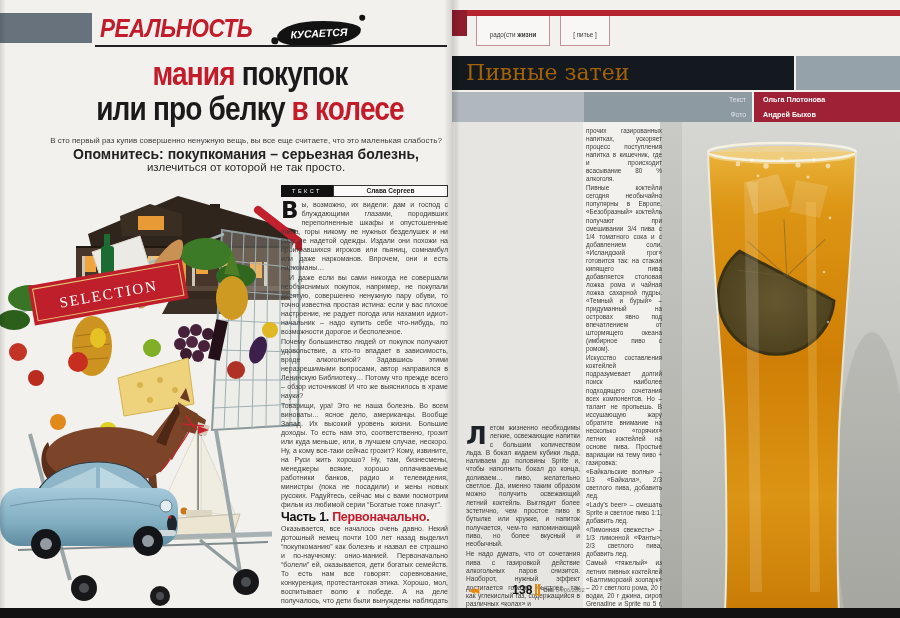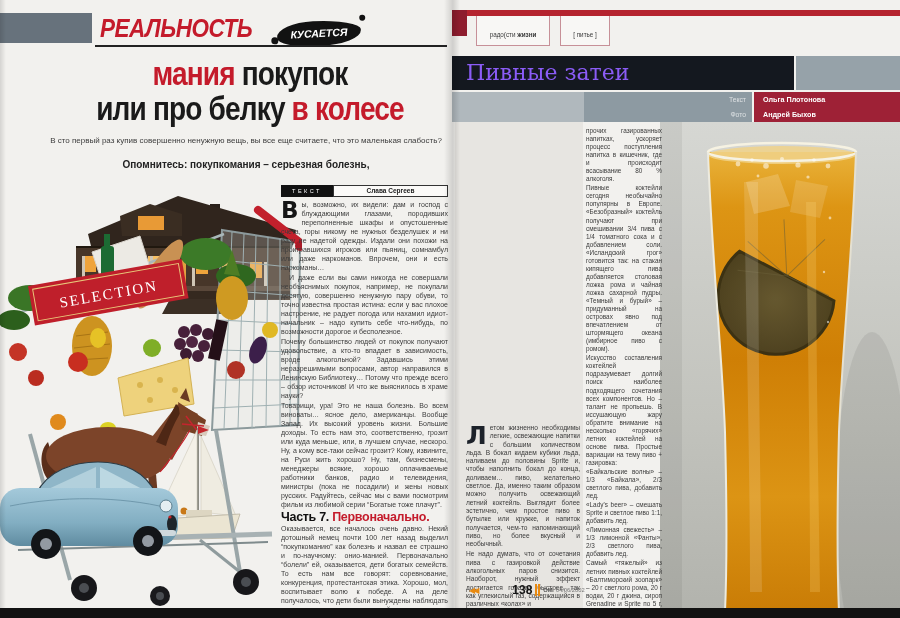--- a/index.html
+++ b/index.html
@@ -15,21 +15,21 @@
     color:#fff;font-style:italic;font-weight:700;font-size:10.5px;text-align:center;line-height:25px;}
   .brand-badge::before{content:"";position:absolute;left:-6px;top:14px;width:7px;height:7px;border-radius:50%;background:#121212;}
   .brand-badge::after{content:"";position:absolute;right:-5px;top:-4px;width:6px;height:6px;border-radius:50%;background:#121212;}
   .hrule{left:95px;top:45px;width:352px;height:1.5px;background:#222;}
   .l-title{left:52px;top:56px;width:396px;text-align:center;font-weight:800;
     font-size:33px;line-height:35px;letter-spacing:-1px;color:#1a1a1a;}
   .l-title .tl{display:block;transform:scaleX(.85);white-space:nowrap;}
   .red{color:#c41b2b;}
   .standfirst{left:40px;top:136px;width:412px;text-align:center;color:#3c3c3c;}
   .sf1{font-size:8px;line-height:10px;}
-  .sf2{font-size:10px;font-weight:700;color:#222;line-height:13px;margin-top:12px;}
+  .sf2{font-size:14px;font-weight:700;color:#222;line-height:13px;margin-top:2px;}
   .sf3{font-size:11.5px;color:#2c2c2c;line-height:13px;}
   .byline{left:281px;top:185px;width:167px;height:12px;display:flex;}
   .byline .lab{background:#111;color:#fff;width:52px;font-size:5.5px;letter-spacing:2.5px;
     text-align:center;line-height:12px;}
   .byline .auth{flex:1;border:1px solid #333;box-sizing:border-box;font-size:6.5px;font-weight:700;
     text-align:center;line-height:10px;color:#222;background:#fbfaf8;}
   .lcol{left:281px;top:200px;width:167px;font-size:7px;line-height:9px;
     text-align:justify;color:#3b3b3b;}
   .lcol p{margin:0 0 1px 0;}
   .lcol p.ind{text-indent:8px;}
@@ -38,21 +38,21 @@
   .sechead{margin:4px 0 2px 0;font-size:12.5px;font-weight:800;color:#111;letter-spacing:-.3px;}
   
   .r-colpanel{left:455px;top:120px;width:128px;height:492px;background:#e7e5e1;}
   .r-strip{left:452px;top:10px;width:448px;height:6px;background:#b5242f;}
   .r-redsq{left:452px;top:10px;width:15px;height:26px;background:#8e1d2e;}
   .tab{top:16px;height:30px;background:#f8f7f5;border:1px solid #c79098;border-top:none;
     box-sizing:border-box;font-size:6.3px;color:#3a3a3a;text-align:center;padding-top:15px;}
   .tab1{left:476px;width:74px;}
   .tab2{left:560px;width:50px;}
   .r-titlebar{left:452px;top:56px;width:342px;height:34px;background:#14181f;
-    color:#8b5cf6;font-family:"DejaVu Serif",serif;font-size:22px;line-height:34px;padding-left:14px;box-sizing:border-box;}
+    color:#a16207;font-family:"DejaVu Serif",serif;font-size:22px;line-height:34px;padding-left:14px;box-sizing:border-box;}
   .r-titleside{left:796px;top:56px;width:104px;height:34px;background:#96a2a9;}
   .cred-g1{left:452px;top:92px;width:132px;height:30px;background:#b0b8bd;}
   .cred-g2{left:584px;top:92px;width:168px;height:30px;background:#8d9aa2;}
   .cred-labels{left:584px;top:92px;width:162px;height:30px;text-align:right;color:#dde1e3;
     font-size:6.8px;line-height:15px;}
   .cred-red{left:754px;top:92px;width:146px;height:30px;background:#9e2136;color:#fff;
     font-size:7.2px;font-weight:700;line-height:15px;padding-left:9px;box-sizing:border-box;}
   .intro{left:466px;top:142px;width:114px;font-weight:700;font-size:9.2px;line-height:12.6px;color:#1f1f1f;}
   .rcol1{left:466px;top:424px;width:114px;font-size:6.6px;line-height:8.3px;text-align:justify;color:#3b3b3b;}
   .rcol1 p{margin:0 0 2px 0;}
@@ -85,20 +85,21 @@
   <div class="abs hrule"></div>
 
   <div class="abs l-title">
     <span class="tl"><span class="red">мания</span><span> покупок</span></span>
     <span class="tl"><span>или про белку </span><span class="red">в колесе</span></span>
   </div>
 
   <div class="abs standfirst">
     <div class="sf1">В сто первый раз купив совершенно ненужную вещь, вы все еще считаете, что это маленькая слабость?</div>
     <div class="sf2">Опомнитесь: покупкомания – серьезная болезнь,</div>
+    <div class="sf3">излечиться от которой не так просто.</div>
   </div>
 
   <div class="abs" style="left:0;top:190px;width:302px;height:428px;">
   <svg width="302" height="428" viewBox="0 0 302 428">
     <defs>
       <linearGradient id="carGrad" x1="0" y1="0" x2="0" y2="1">
         <stop offset="0" stop-color="#a4c9da"></stop>
             <stop offset=".6" stop-color="#82aec2"></stop>
             <stop offset="1" stop-color="#5f8ba0"></stop>
       </linearGradient>
@@ -263,21 +264,21 @@
   <div class="abs byline">
     <div class="lab">ТЕКСТ</div>
     <div class="auth">Слава Сергеев</div>
   </div>
 
   <div class="abs lcol">
     <p><span class="dc-left">В</span><span>ы, возможно, их видели: дам и господ с блуждающими глазами, породивших переполненные шкафы и опустошенные счета, горы никому не нужных безделушек и ни разу не надетой одежды. Издали они похожи на проигравшихся игроков или пьяниц, сомнамбул или даже наркоманов. Впрочем, они и есть наркоманы…</span></p>
     <p class="ind">И даже если вы сами никогда не совершали необъяснимых покупок, например, не покупали десятую, совершенно ненужную пару обуви, то точно известна простая истина: если у вас плохое настроение, не радует погода или нахамил идиот-начальник – надо купить себе что-нибудь, по возможности дорогое и бесполезное.</p>
     <p>Почему большинство людей от покупок получают удовольствие, а кто-то впадает в зависимость, вроде алкогольной? Задавшись этими неразрешимыми вопросами, автор направился в Ленинскую Библиотеку… Потому что прежде всего – обзор источников! И что же выяснилось в храме науки?</p>
     <p>Товарищи, ура! Это не наша болезнь. Во всем виноваты… ясное дело, американцы. Вообще Запад. Их высокий уровень жизни. Большие доходы. То есть нам это, соответственно, грозит или куда меньше, или, в лучшем случае, нескоро. Ну, а кому все-таки сейчас грозит? Кому, извините, на Руси жить хорошо? Ну, там, бизнесмены, менеджеры всякие, хорошо оплачиваемые работники банков, радио и телевидения, министры (пока не посадили) и жены новых русских. Радуйтесь, сейчас мы с вами посмотрим фильм из любимой серии “Богатые тоже плачут”.</p>
-    <div class="sechead"><span>Часть 7.</span><span class="red"> Первоначально.</span></div>
+    <div class="sechead"><span>Часть 1.</span><span class="red"> Первоначально.</span></div>
     <p>Оказывается, все началось очень давно. Некий дотошный немец почти 100 лет назад выделил “покупкоманию” как болезнь и назвал ее страшно и по-научному: онио-манией. Первоначально “болели” ей, оказывается, дети богатых семейств. То есть нам все говорят: соревнование, конкуренция, протестантская этика. Хорошо, мол, воспитывает волю к победе. А на деле получалось, что дети были вынуждены наблюдать друг за другом: за одеждой, авто, яхтами, колледжами. Некоторые от сознания своего поражения постепенно заболевали. Дети же…</p>
 
   </div>
 
   <div class="abs r-colpanel"></div>
   <div class="abs r-strip"></div>
   <div class="abs r-redsq"></div>
   <div class="abs tab tab1"><span>радо(сти </span><b>жизни</b></div>
   <div class="abs tab tab2">[ питье ]</div>
 

